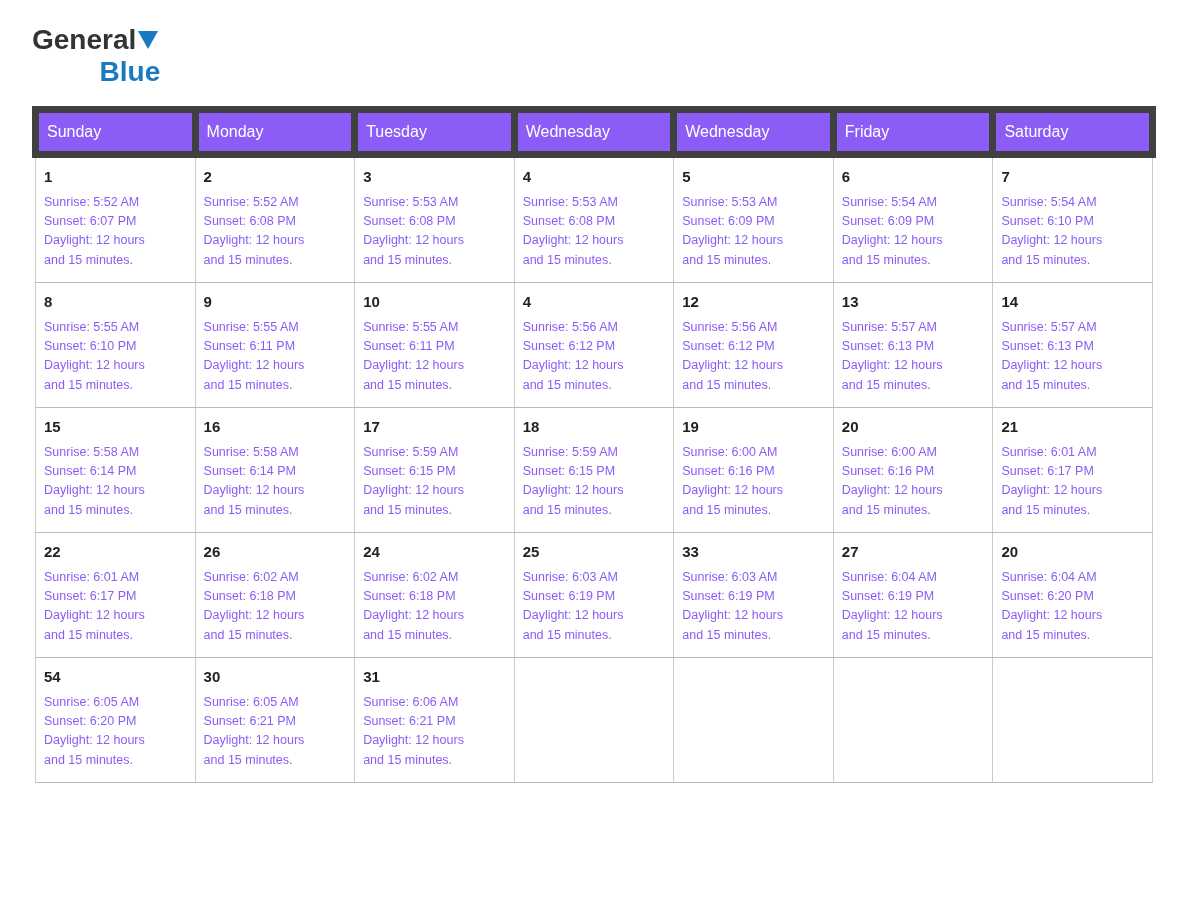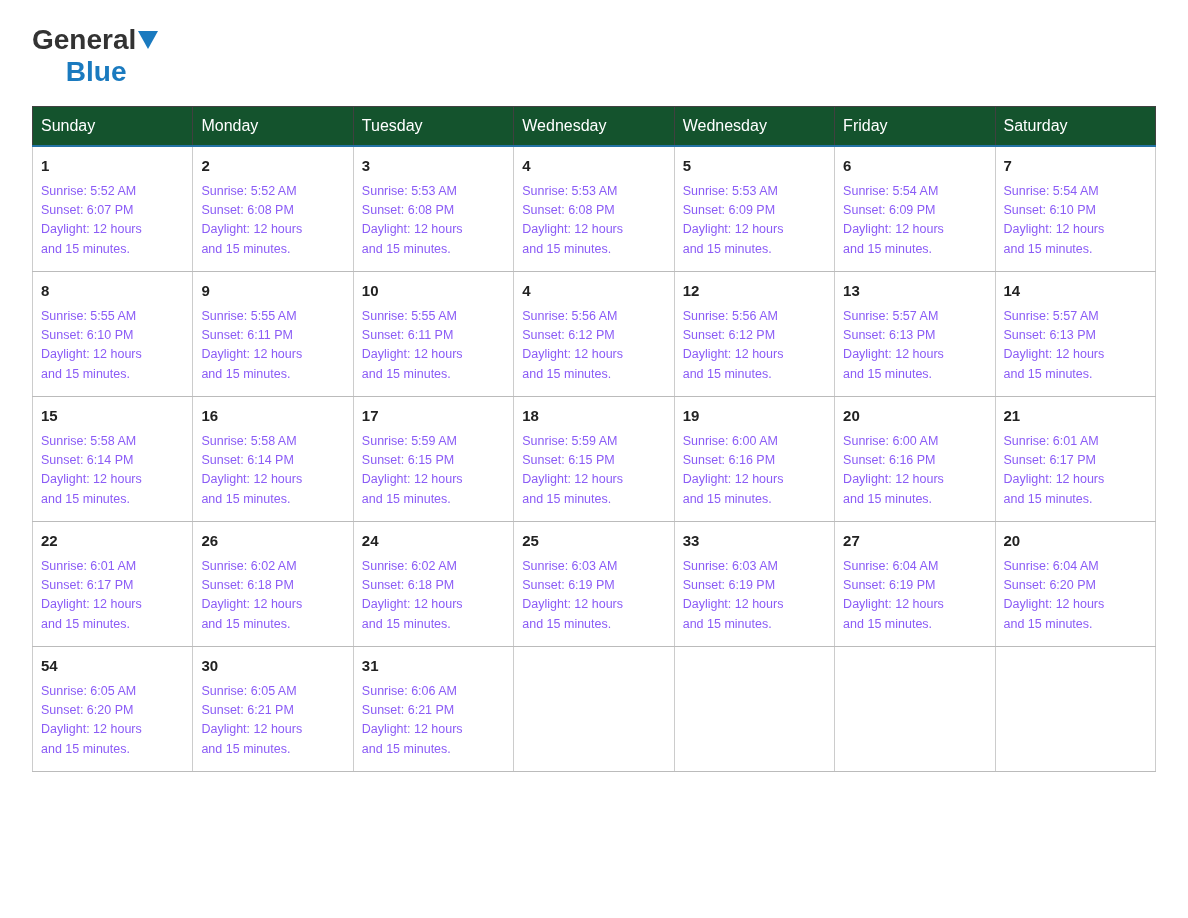--- a/index.html
+++ b/index.html
@@ -13,21 +13,21 @@
     }
     .header {
       display: flex;
       justify-content: space-between;
       align-items: flex-start;
       margin-bottom: 18px;
     }
     .logo {
       display: flex;
       flex-direction: column;
-      align-items: center;
+      align-items: flex-end;
     }
     .logo-text {
       display: flex;
       align-items: center;
       font-size: 28px;
       font-weight: bold;
       color: #333;
     }
     .logo-general { color: #333; }
     .logo-triangle {
@@ -58,27 +58,27 @@
       font-size: 20px;
       color: #555;
       margin-top: 4px;
     }
     .calendar-table {
       width: 100%;
       border-collapse: collapse;
       table-layout: fixed;
     }
     .calendar-table thead tr th {
-      background-color: #14532d;
+      background-color: #8b5cf6;
       color: #fff;
       padding: 10px 8px;
       text-align: left;
       font-size: 16px;
       font-weight: normal;
-      border: 1px solid #404040;
+      border: 7px solid #404040;
     }
     .calendar-table tbody tr td {
       vertical-align: top;
       padding: 8px 8px 12px 8px;
       border: 1px solid #ccc;
       font-size: 13px;
       line-height: 1.5;
       height: 110px;
     }
     .day-number {

